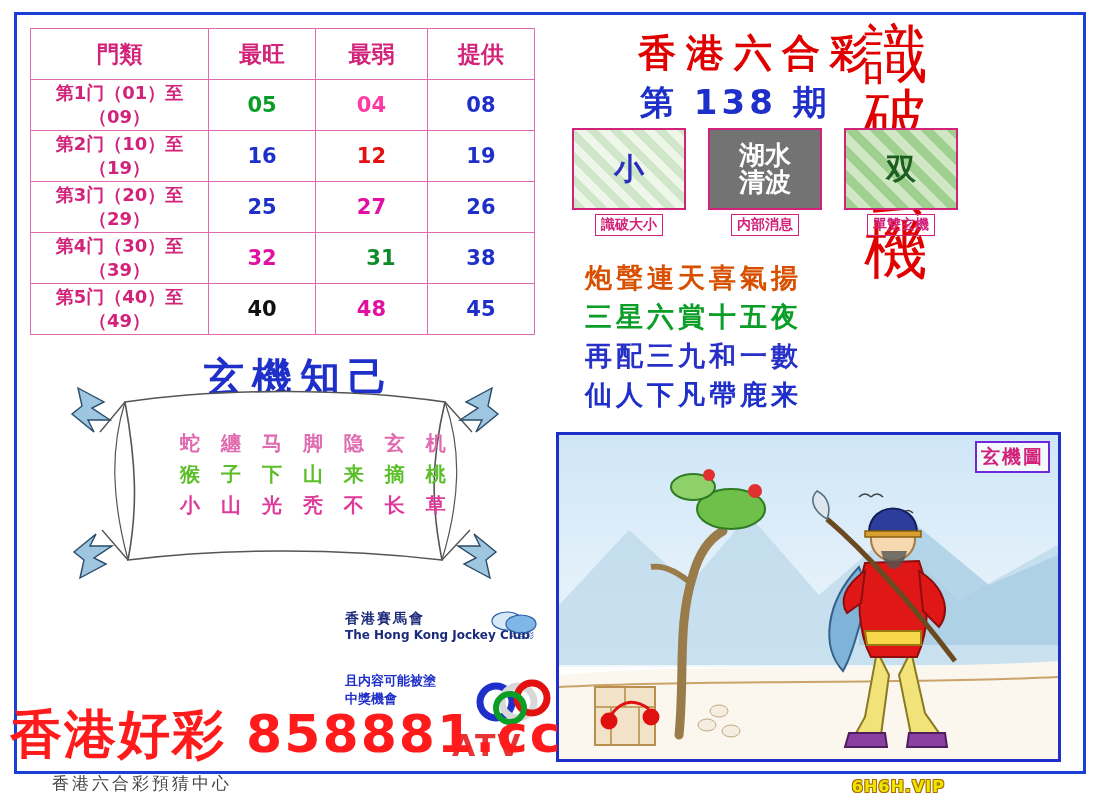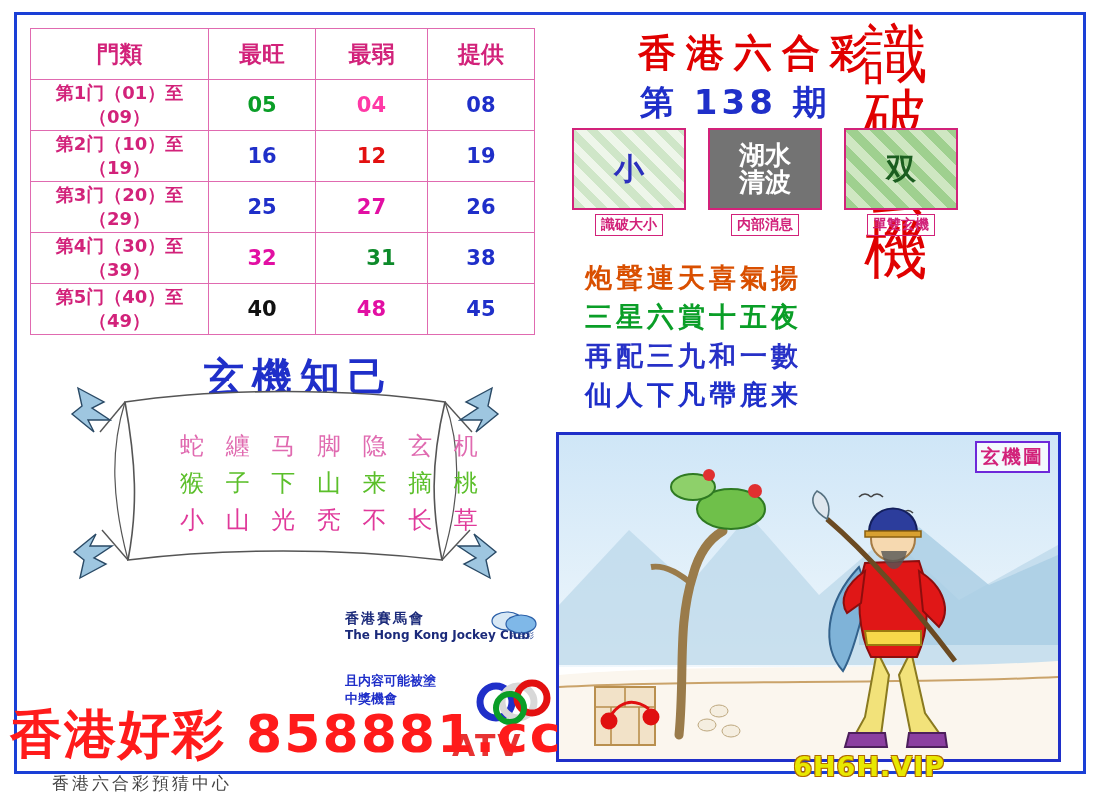--- a/index.html
+++ b/index.html
@@ -126,21 +126,21 @@
   }
   .scroll{
     position:absolute;left:70px;top:380px;width:430px;height:215px;
   }
   .scroll svg{display:block;}
   .scroll-lines{
     position:absolute;left:110px;top:48px;width:260px;
     text-align:center;
   }
   .scroll-lines div{
-    font-size:24px;font-weight:normal;letter-spacing:7px;
+    font-size:20px;font-weight:bold;letter-spacing:7px;
     line-height:1.55;white-space:nowrap;
   }
   .sl1{color:#e06ab0;}
   .sl2{color:#5bbf2a;}
   .sl3{color:#444;}
   .sl4{color:#e0399a;}
 
   
   .jockey{
     position:absolute;left:345px;top:610px;width:200px;
@@ -180,22 +180,22 @@
     position:absolute;left:10px;top:700px;
     font-size:52px;font-weight:bold;color:#ff1b1b;
     letter-spacing:2px;white-space:nowrap;
     font-family:"DejaVu Sans","Liberation Sans",sans-serif;
   }
   .wm-sub{
     position:absolute;left:52px;top:772px;
     font-size:17px;color:#444;letter-spacing:3px;
   }
   .wm-corner{
-    position:absolute;right:18px;bottom:14px;
-    font-size:27px;font-weight:bold;color:#e8e800;
+    position:absolute;right:18px;bottom:0;
+    font-size:16px;font-weight:bold;color:#e8e800;
     letter-spacing:1px;
     text-shadow:1px 1px 0 #b06a00,-1px 1px 0 #b06a00,1px -1px 0 #b06a00,-1px -1px 0 #b06a00;
   }
   .wm-atv{
     position:absolute;left:452px;top:728px;
     font-size:30px;font-weight:bold;color:#e31010;
     letter-spacing:2px;opacity:.85;
   }
 </style>
 </head>

